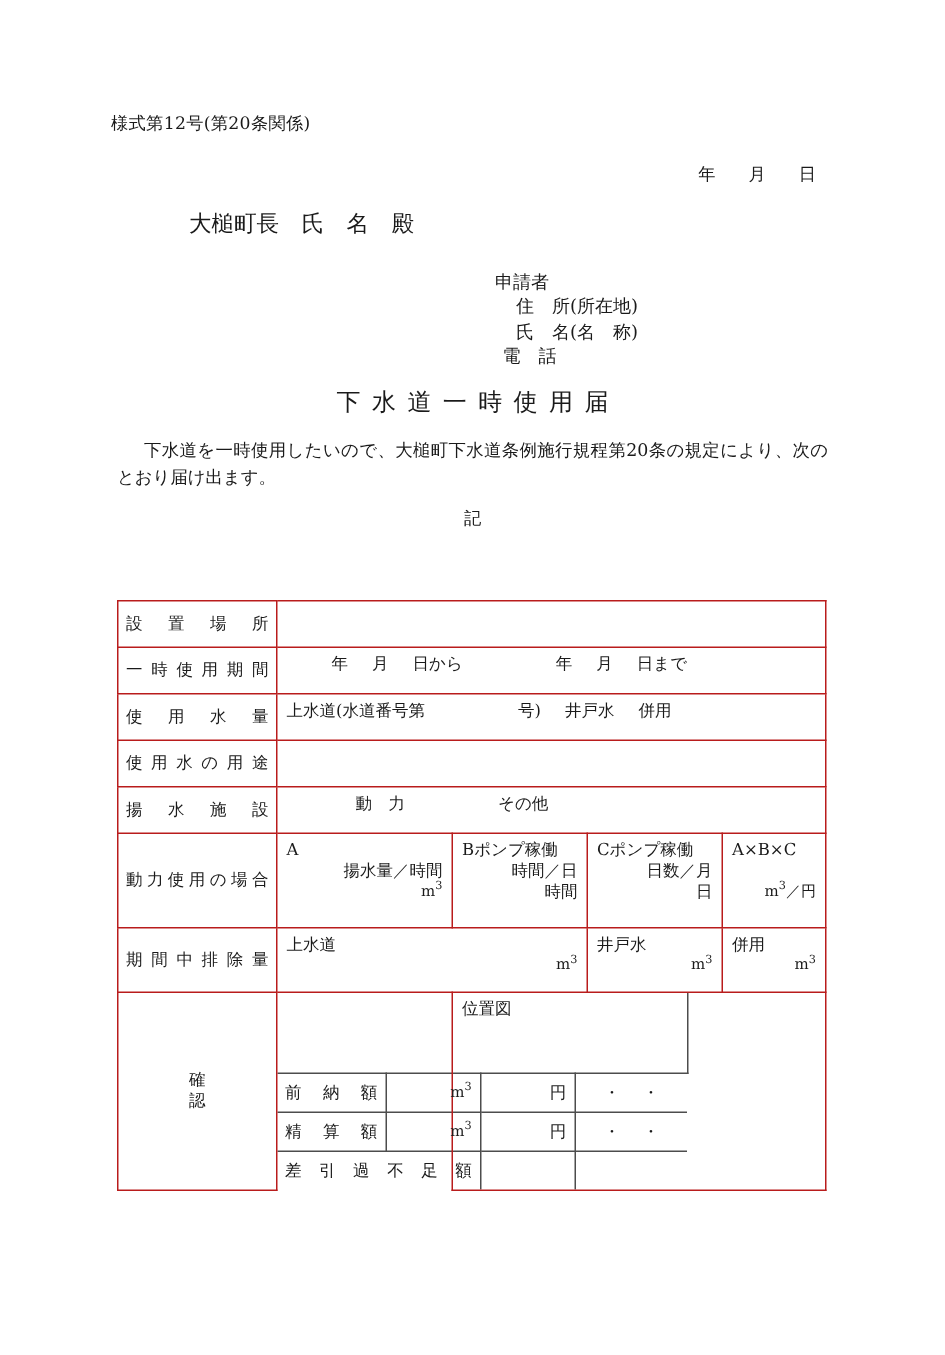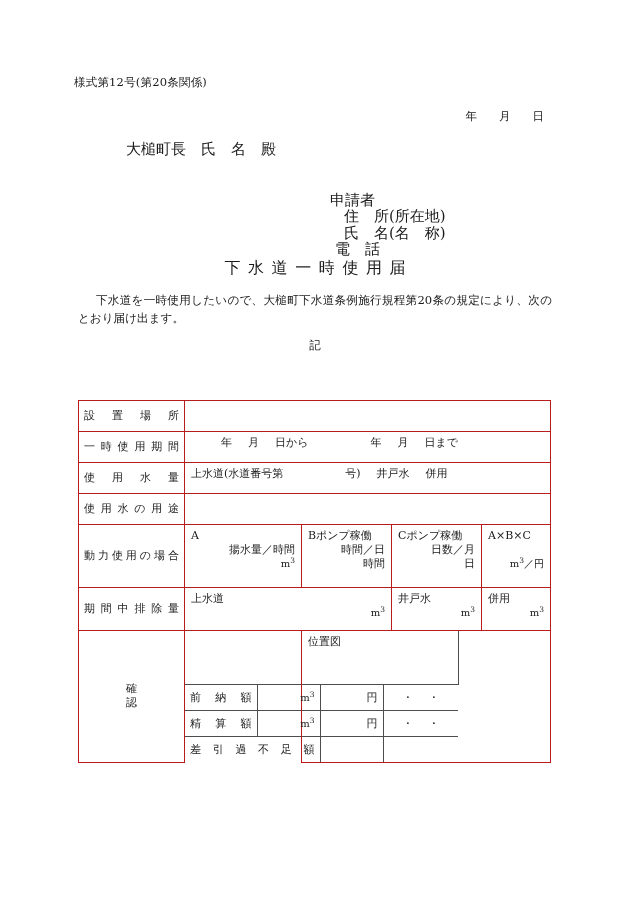--- a/index.html
+++ b/index.html
@@ -51,22 +51,22 @@
     top: 140px;
     font-size: 15px;
     white-space: nowrap;
     margin-left: 18px;
   }
 
   
   .applicant {
     position: absolute;
     left: 330px;
-    top: 192px;
-    font-size: 15px;
+    top: 180px;
+    font-size: 12px;
     line-height: 16.3px;
     white-space: nowrap;
   }
   .applicant .ln { display: block; }
   .applicant .ind1 { padding-left: 14px; }
   .applicant .ind2 { padding-left: 5px; }
 
   
   .doc-title {
     position: absolute;
@@ -269,20 +269,28 @@
         </td>
       </tr>
 
       <tr>
         <td class="lbl h24">
           <span class="spread">使用水の用途</span>
         </td>
         <td class="cell-pad" colspan="4"></td>
       </tr>
 
+      <tr>
+        <td class="lbl h24">
+          <span class="spread">揚水施設</span>
+        </td>
+        <td class="cell-pad nowrap" colspan="4">
+          <span class="gap-l"></span><span>動　力</span><span class="gap-xl"></span><span>その他</span>
+        </td>
+      </tr>
 
       <tr>
         <td class="lbl">
           <span class="spread">動力使用の場合</span>
         </td>
         <td class="pw">
           <span class="t1">A</span>
           <span class="t2">揚水量／時間</span>
           <span class="t3 m3">m<sup>3</sup></span>
         </td>

